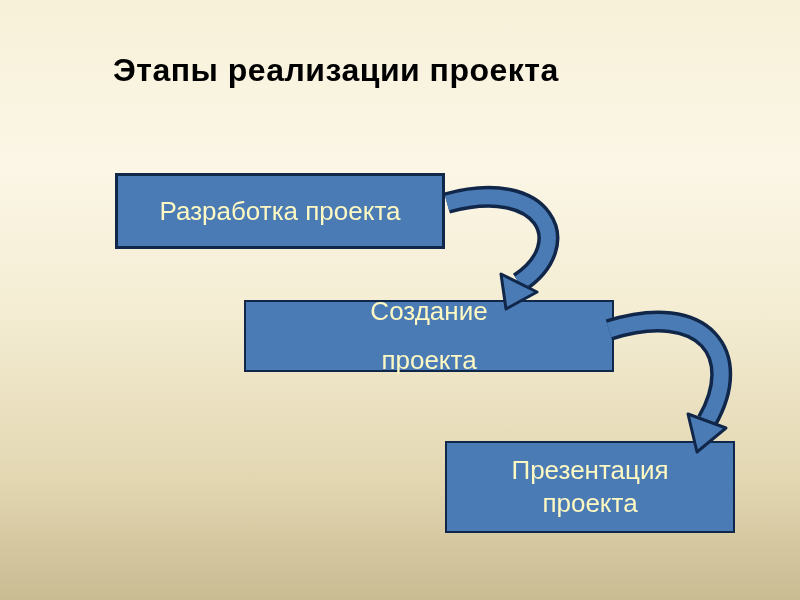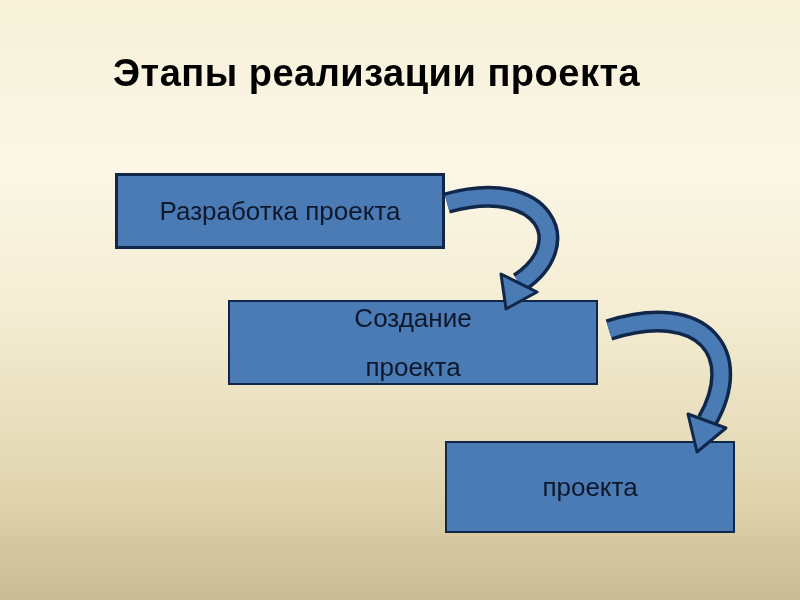--- a/index.html
+++ b/index.html
@@ -16,53 +16,53 @@
       #fbf6e6 28%,
       #f4edd3 52%,
       #e3d7b2 80%,
       #c9bb92 100%);
   }
 
   .slide-title {
     position: absolute;
     left: 113px;
     top: 52px;
-    font-size: 38px;
+    font-size: 32px;
     font-weight: 700;
     color: #000000;
     letter-spacing: 0.5px;
     white-space: nowrap;
   }
 
   .stage-box {
     position: absolute;
     background: #4a7bb5;
     border: 3px solid #11274a;
     display: flex;
     flex-direction: column;
     align-items: center;
     justify-content: center;
-    color: #0f172a;
+    color: #fef9c3;
     font-size: 26px;
     line-height: 33px;
     text-align: center;
   }
 
   .box-development {
     left: 115px;
     top: 173px;
     width: 330px;
     height: 76px;
   }
 
   .box-creation {
-    left: 228px;
+    left: 244px;
     top: 300px;
     width: 370px;
-    height: 85px;
+    height: 72px;
     border-width: 2px;
     gap: 16px;
   }
 
   .box-presentation {
     left: 445px;
     top: 441px;
     width: 290px;
     height: 92px;
     border-width: 2px;
@@ -87,20 +87,21 @@
   <div class="stage-box box-development">
     <div>Разработка проекта</div>
   </div>
 
   <div class="stage-box box-creation">
     <div>Создание</div>
     <div>проекта</div>
   </div>
 
   <div class="stage-box box-presentation">
+    <div>Презентация</div>
     <div>проекта</div>
   </div>
 
   <svg class="arrow-layer" viewBox="0 0 800 600">
 
     <g>
       <path d="M 447 203 C 545 176, 578 244, 519 283" fill="none" stroke="#11274a" stroke-width="22" stroke-linecap="butt"></path>
       <path d="M 447 203 C 545 176, 578 244, 519 283" fill="none" stroke="#4a7bb5" stroke-width="15" stroke-linecap="butt"></path>
       <polygon points="506,309 537,292 501,274" fill="#4a7bb5" stroke="#11274a" stroke-width="3" stroke-linejoin="round"></polygon>
     </g>

